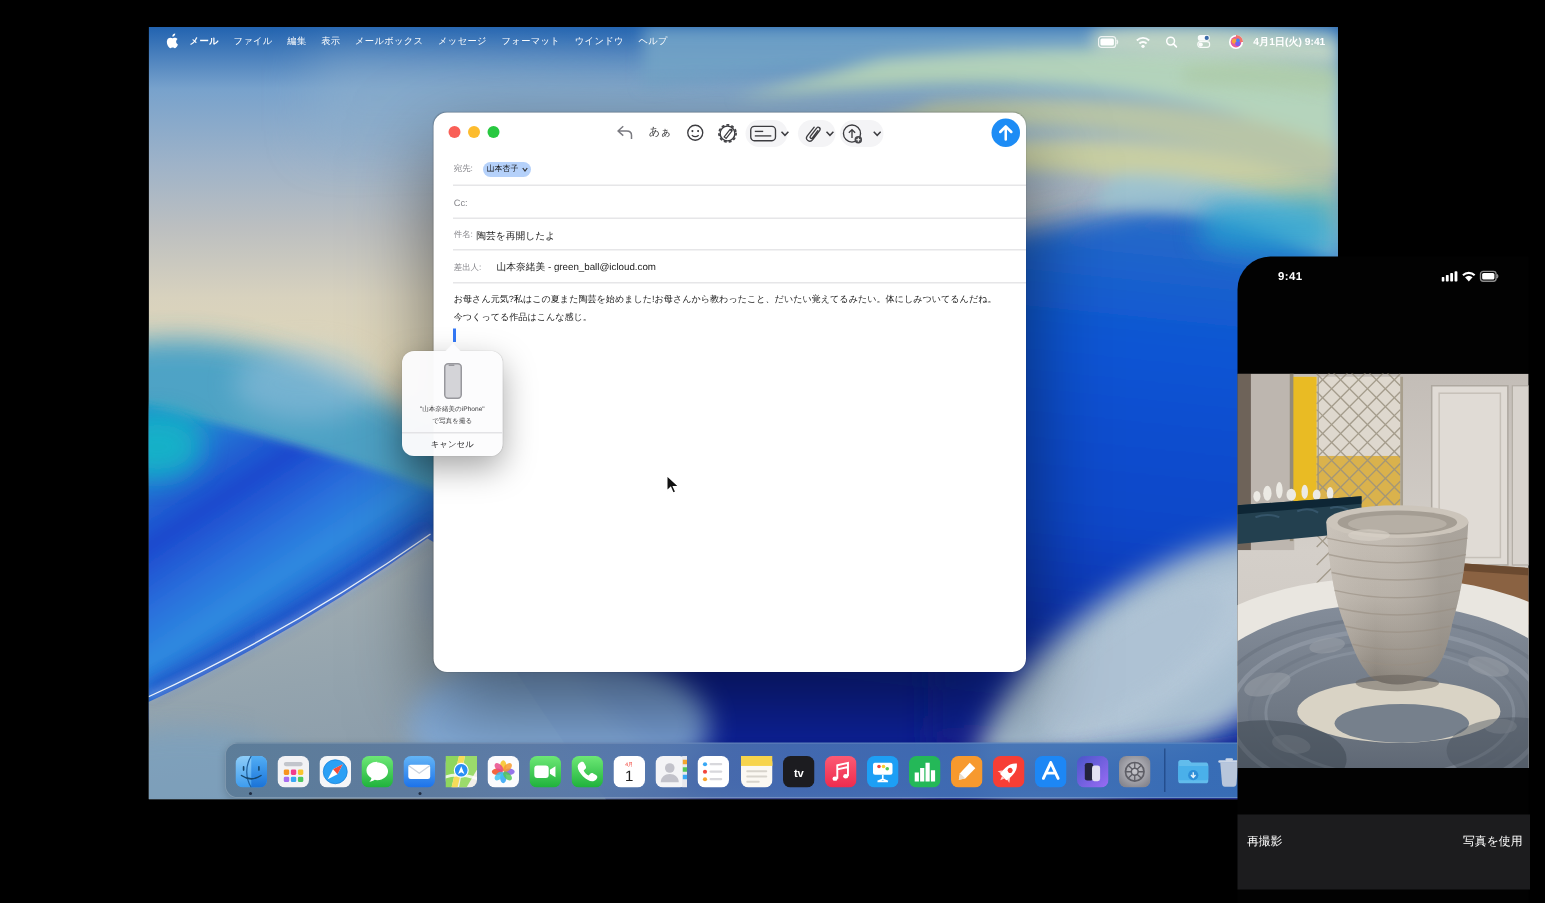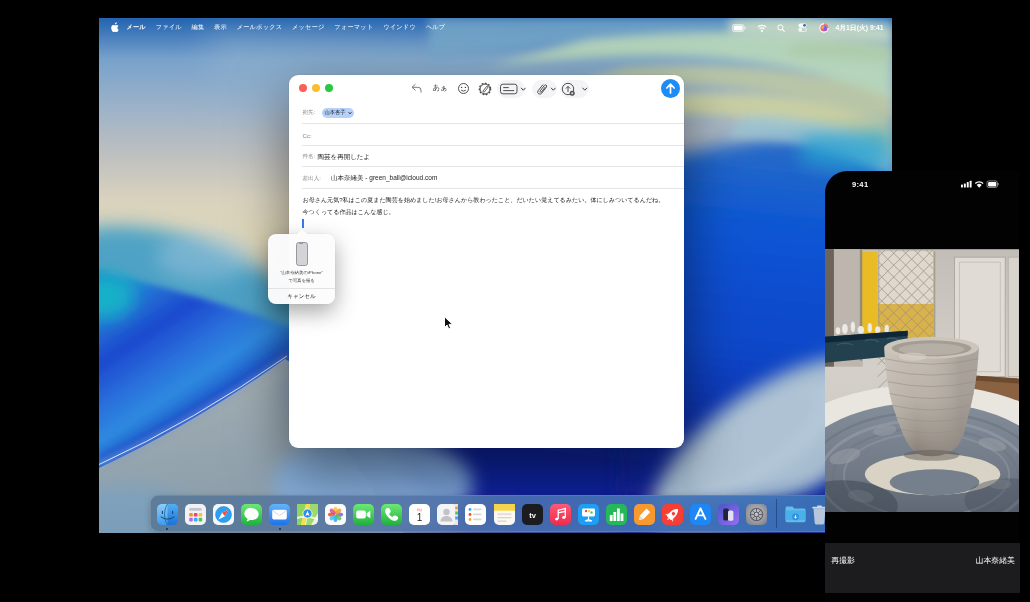--- a/index.html
+++ b/index.html
@@ -619,15 +619,15 @@
         <path d="M77,181 Q107,188 137,181"></path>
         <path d="M83,192 Q107,198 131,192"></path>
       </g>
   <ellipse cx="107" cy="207" rx="28" ry="5.5" fill="#615b55" opacity="0.5"></ellipse>
   <ellipse cx="18" cy="258" rx="55" ry="26" fill="#3a434e" opacity="0.5"></ellipse>
   <ellipse cx="185" cy="252" rx="45" ry="22" fill="#49525e" opacity="0.45"></ellipse>
   <ellipse cx="88" cy="108" rx="14" ry="4" fill="#d8d2c8" opacity="0.6"></ellipse>
  </svg>
  <div id="ibar">
   <div class="l">再撮影</div>
-  <div class="r">山本奈緒美</div>
+  <div class="r">写真を使用</div>
  </div>
 </div>
 
 </body></html>

